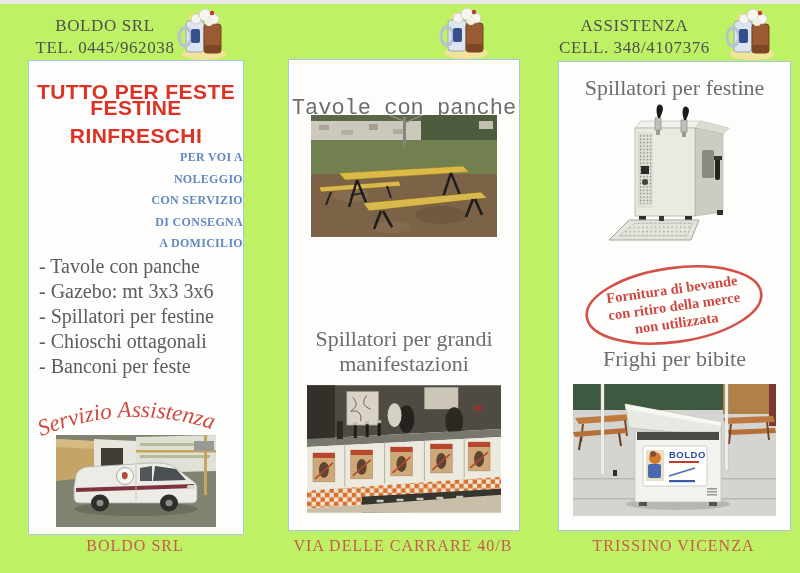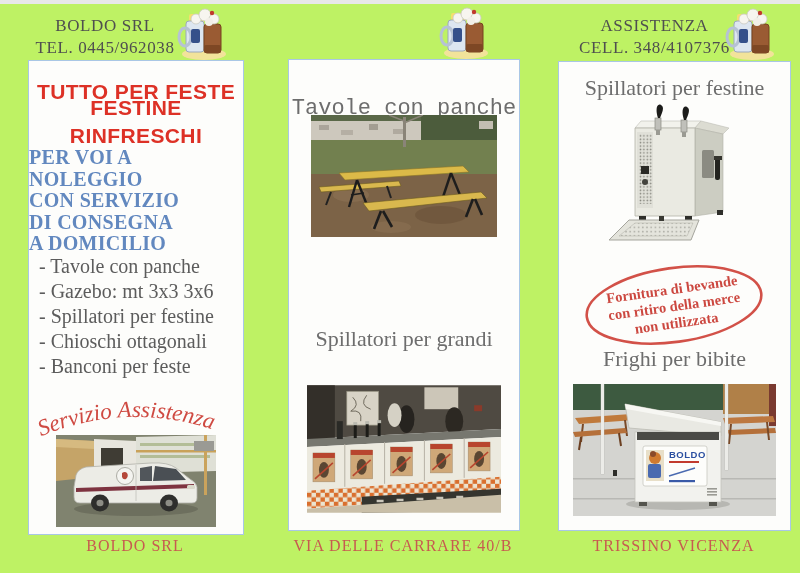--- a/index.html
+++ b/index.html
@@ -13,22 +13,22 @@
   }
   .panel-box {
     position:absolute; background:#fdfdfb; border:1px solid #a9c7e5;
   }
   .red-head {
     position:absolute; left:0; width:100%; text-align:center;
     color:#dd3126; font-family:"Liberation Sans", sans-serif;
     font-weight:bold; font-size:21px; line-height:28px; letter-spacing:.4px;
   }
   .blue-head {
-    position:absolute; left:0; width:100%; text-align:left;
-    color:#6288bf; font-weight:bold; font-size:20px; line-height:21.5px; letter-spacing:.3px;
+    position:absolute; left:0; width:100%; text-align:right;
+    color:#6288bf; font-weight:bold; font-size:12px; line-height:21.5px; letter-spacing:.3px;
   }
   .items {
     position:absolute; left:10px; top:193px; color:#5c5c5c;
     font-size:20px; line-height:25px;
   }
   .sec-title {
     position:absolute; left:0; width:100%; text-align:center;
     color:#6d6d6d; font-size:22px; line-height:25px;
   }
   .caption-blue {
@@ -180,20 +180,21 @@
         <line x1="70" y1="96" x2="63" y2="114" stroke="#1d1d1d" stroke-width="2.6"></line>
         <line x1="72" y1="96" x2="81" y2="112" stroke="#1d1d1d" stroke-width="2.6"></line>
         <line x1="162" y1="84" x2="155" y2="102" stroke="#1d1d1d" stroke-width="2.6"></line>
         <line x1="164" y1="84" x2="171" y2="100" stroke="#1d1d1d" stroke-width="2.6"></line>
       </svg>
     </span>
 
 
     <div class="sec-title" style="top:266px;">
       <div>Spillatori per grandi</div>
+      <div>manifestazioni</div>
     </div>
 
     <span class="abs" style="left:18px; top:325px;">
       <svg width="194" height="128" viewBox="0 0 195 128">
         <defs>
           <pattern id="checker" width="9" height="9" patternUnits="userSpaceOnUse">
             <rect width="9" height="9" fill="#ece4d0"></rect>
             <rect width="4.5" height="4.5" fill="#d96f2e"></rect>
             <rect x="4.5" y="4.5" width="4.5" height="4.5" fill="#d96f2e"></rect>
           </pattern>
@@ -238,21 +239,21 @@
         <rect x="46.5" y="37" width="4" height="3" fill="#b9b9af"></rect>
         <rect x="58.5" y="36" width="4" height="3" fill="#b9b9af"></rect>
         <rect x="70.5" y="35" width="4" height="3" fill="#b9b9af"></rect>
         <polygon points="0,124 195,110 195,128 0,128" fill="#c9bfa8"></polygon>
       </svg>
     </span>
   </div>
 
   <div class="col-footer" style="left:288px; width:230px;">VIA DELLE CARRARE 40/B</div>
 
-  <div class="hdr" style="left:572px; top:11px; width:165px;">
+  <div class="hdr" style="left:552px; top:11px; width:165px;">
     <div>ASSISTENZA</div>
     <div>CELL. 348/4107376</div>
   </div>
 
   <span class="abs" style="left:724px; top:3px;">
     <svg width="56" height="54" viewBox="0 0 56 54">
       <ellipse cx="28" cy="47" rx="22" ry="6" fill="#f2e39a"></ellipse>
       <rect x="13" y="7" width="15" height="32" rx="2" fill="#f5df6d"></rect>
       <rect x="10" y="14" width="18" height="31" rx="3" fill="#dde6f0" stroke="#9aa8bd" stroke-width="1"></rect>
       <ellipse cx="9" cy="30" rx="6" ry="9" fill="none" stroke="#b6c2d4" stroke-width="3"></ellipse>

